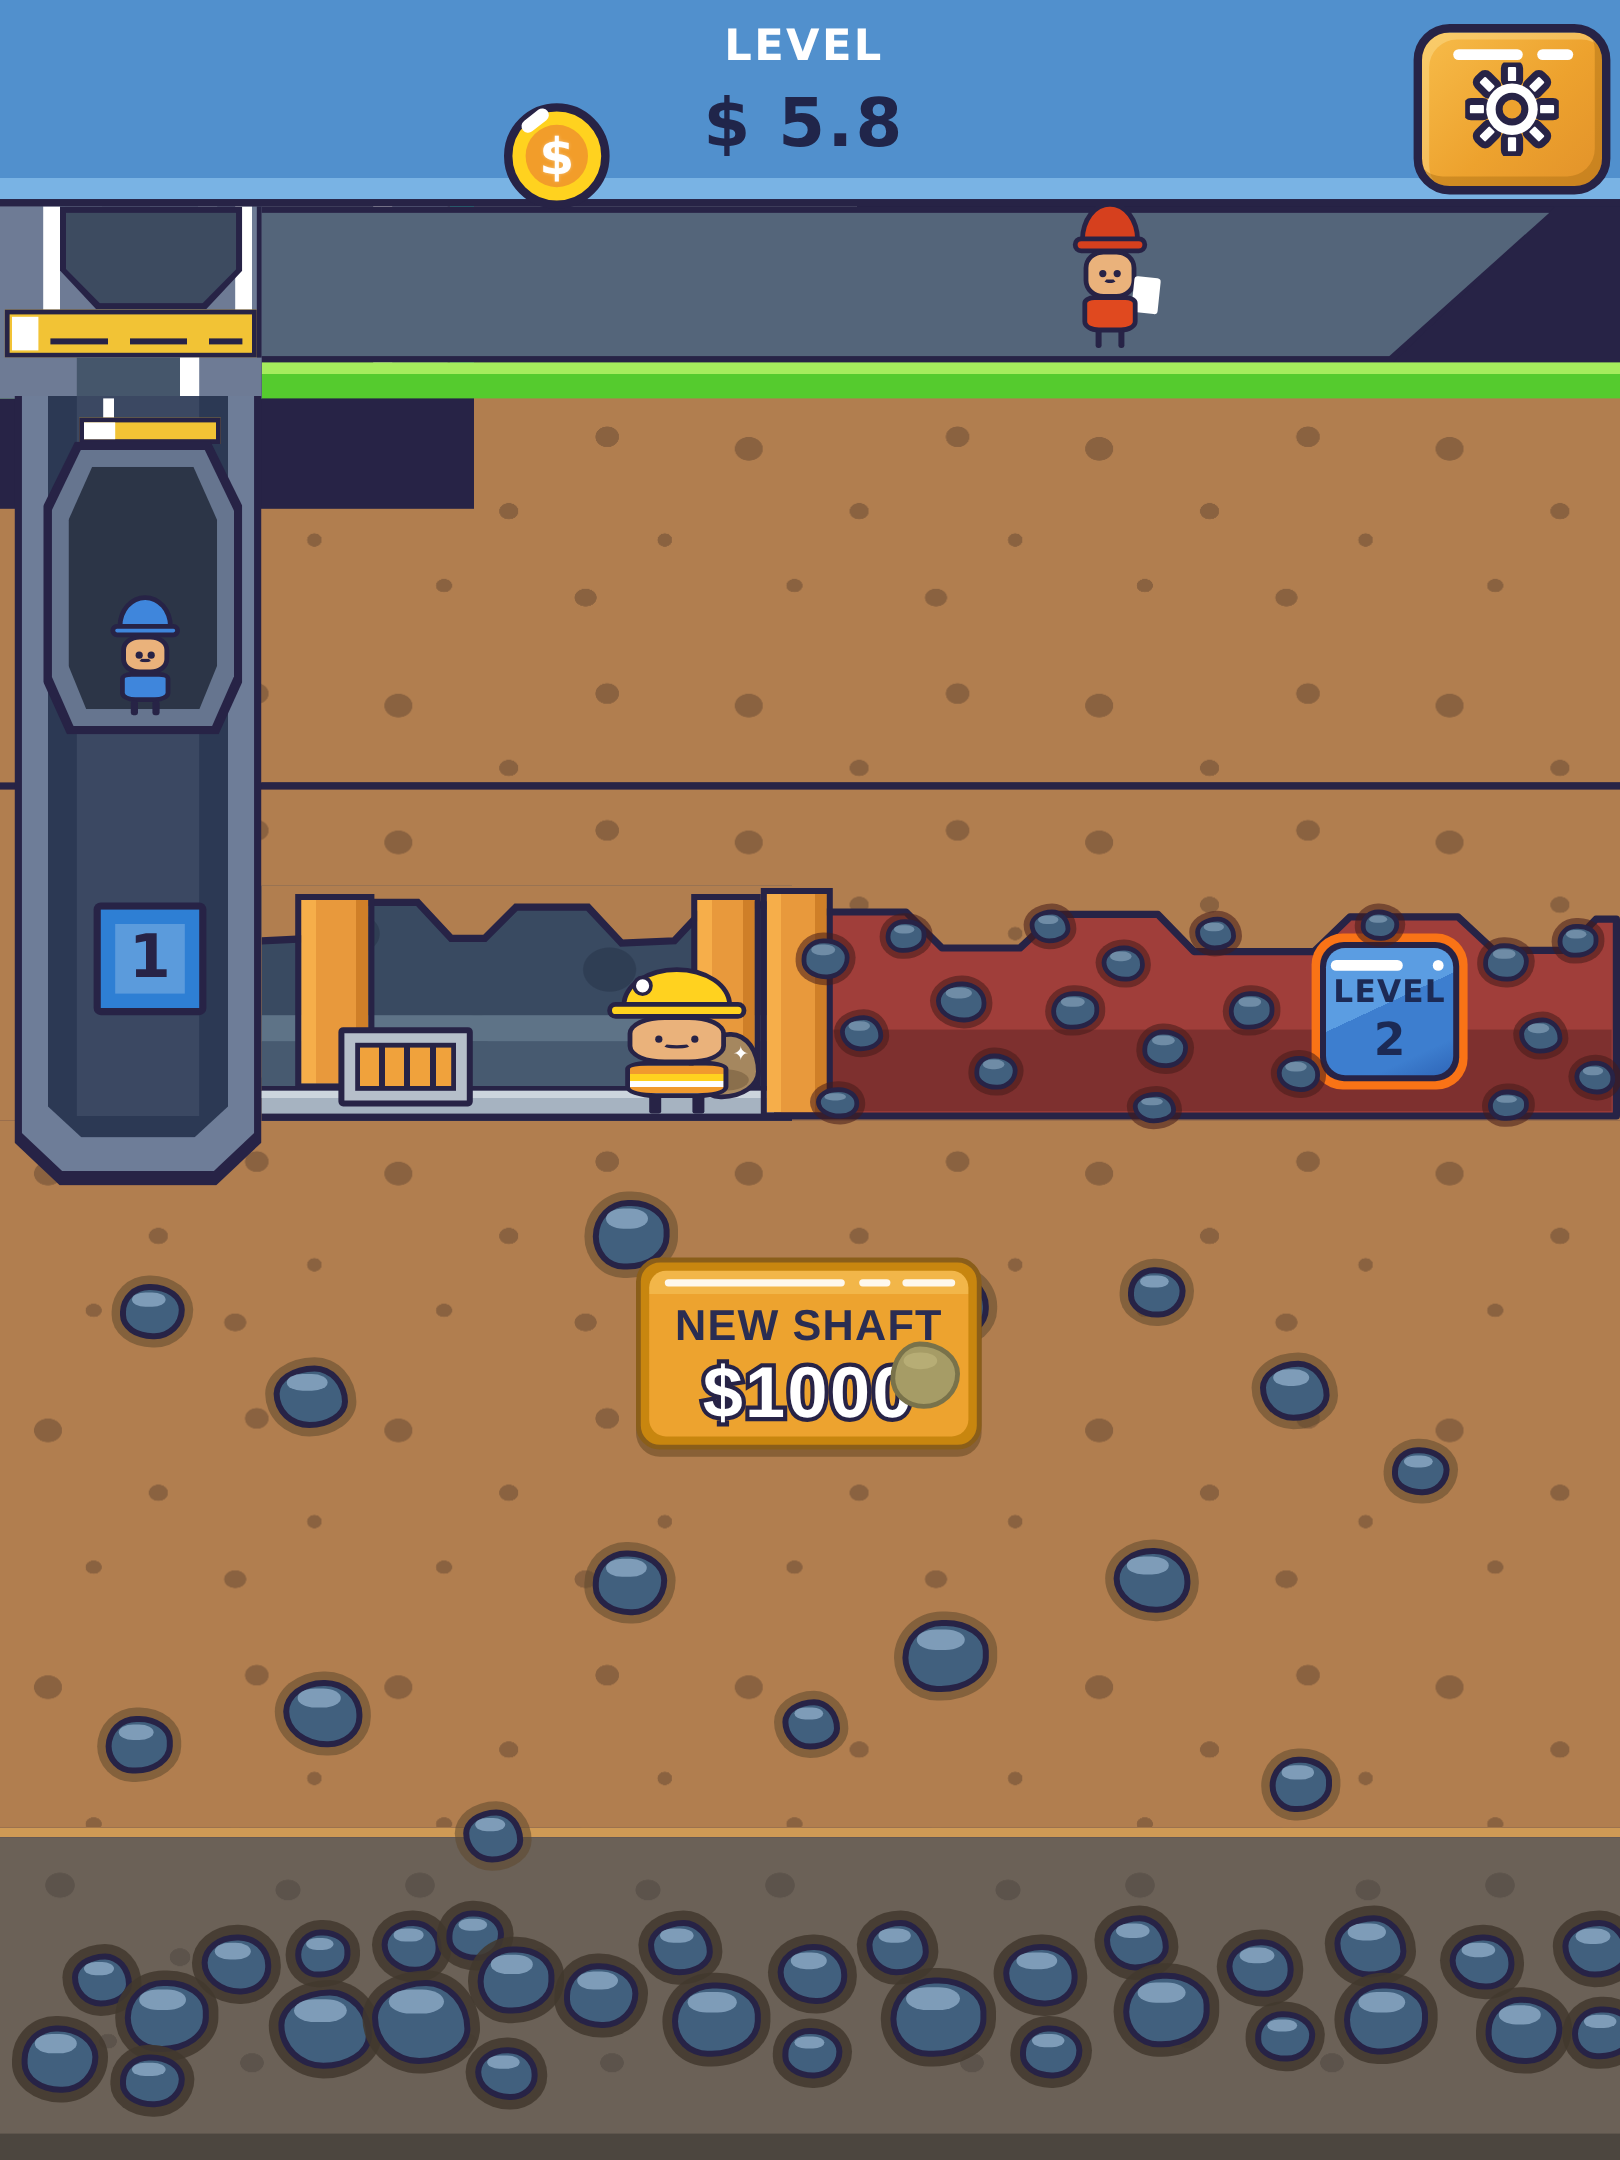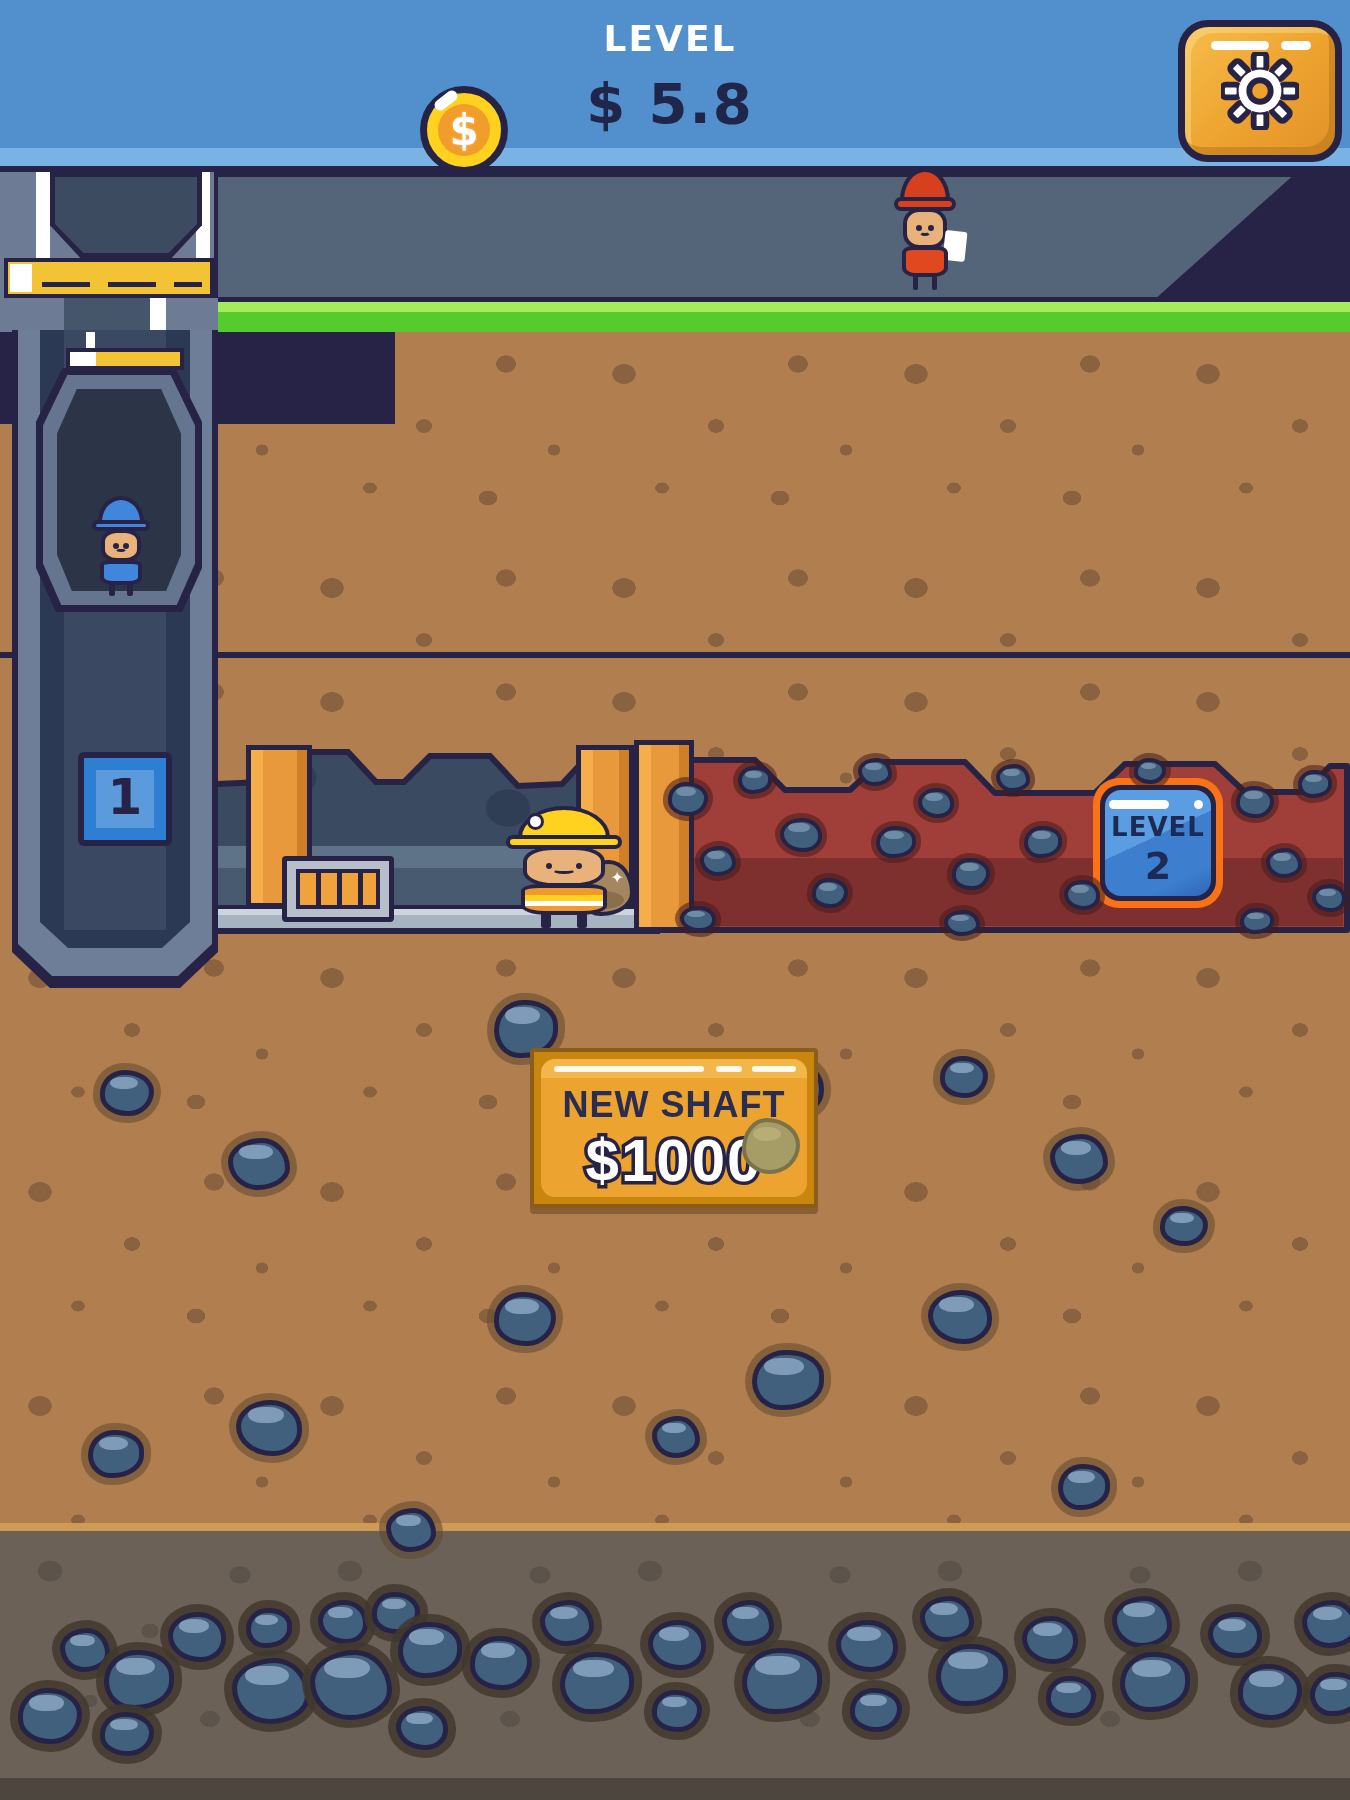--- a/index.html
+++ b/index.html
@@ -163,21 +163,21 @@
   .cab-frame{position:absolute;inset:7px;background:#66758f;
     clip-path:polygon(0 22%,16% 0,84% 0,100% 22%,100% 82%,88% 100%,12% 100%,0 82%);}
   .cab-in{position:absolute;inset:21px;background:#2c3547;
     clip-path:polygon(0 22%,16% 0,84% 0,100% 22%,100% 82%,88% 100%,12% 100%,0 82%);}
   .badge1{position:absolute;left:78px;top:580px;width:94px;height:94px;background:#272346;border-radius:6px;}
   .badge1-b{position:absolute;inset:6px;background:#2e7fd4;}
   .badge1-c{position:absolute;inset:18px;background:#5b9bdc;}
   .badge1-num{position:absolute;left:0;top:16px;width:100%;text-align:center;color:#272346;font-size:50px;font-weight:900;}
 
   
-  .newshaft{left:530px;top:1048px;width:288px;height:160px;border-radius:4px;cursor:pointer;padding:0;
+  .newshaft{left:530px;top:1048px;width:288px;height:160px;border-radius:20px;cursor:pointer;padding:0;
     background:#c8860f;border:4px solid #8a5e1a;box-sizing:border-box;
     box-shadow:0 6px 0 rgba(60,40,10,.35);}
   .ns-in{position:absolute;inset:7px;border-radius:14px;
     background:linear-gradient(180deg,#f2b649 0 14%,#eda32f 14%);}
   .ns-dash{position:absolute;top:14px;height:6px;background:#fff;border-radius:3px;opacity:.9;}
   .ns-title{position:absolute;left:0;top:32px;width:100%;text-align:center;color:#2a2d52;font-size:36px;font-weight:900;letter-spacing:1px;}
   .ns-price{position:absolute;left:0;top:74px;width:100%;text-align:center;color:#fff;font-size:60px;font-weight:900;
     -webkit-text-stroke:7px #272346;paint-order:stroke fill;letter-spacing:2px;}
   .nugget{position:absolute;right:14px;top:66px;width:58px;height:56px;background:#a69c66;
     border:4px solid #79724a;box-sizing:border-box;border-radius:42% 58% 52% 48%/55% 48% 52% 45%;}

